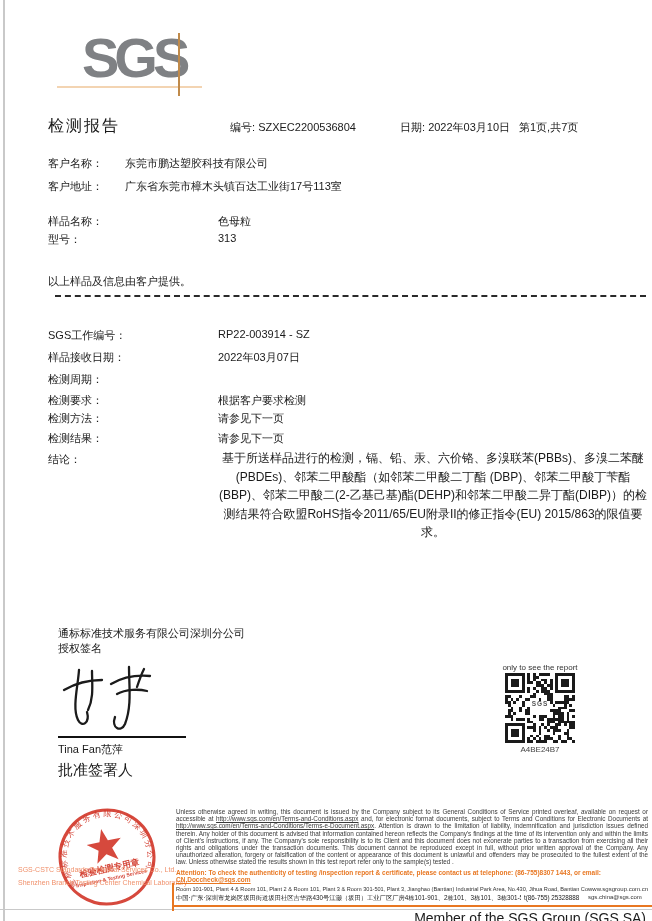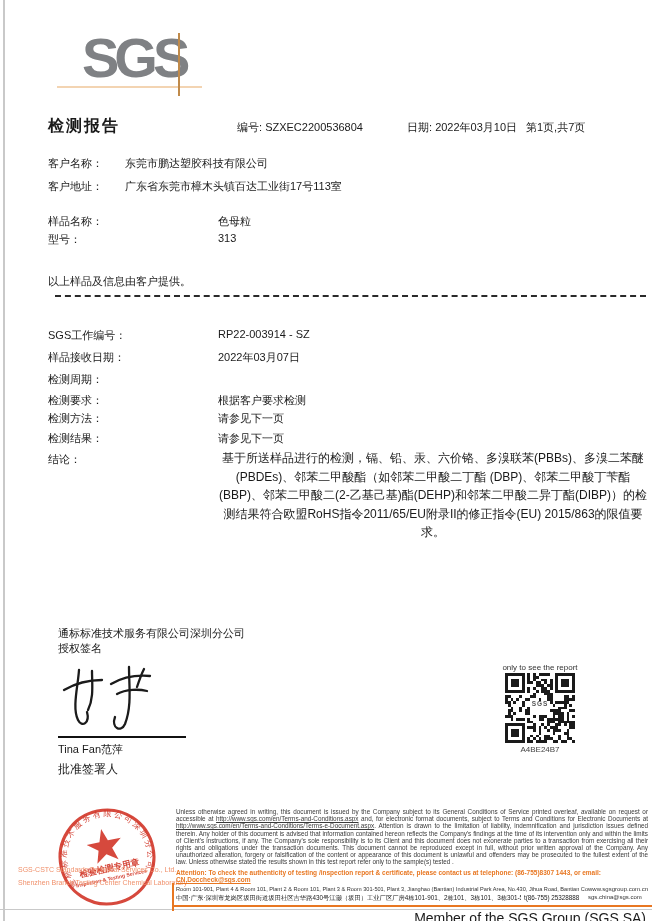--- a/index.html
+++ b/index.html
@@ -11,42 +11,42 @@
   .edge-left{left:3px;top:0;width:2px;height:921px;background:var(--edge-gray,#c9c9c9);}
   .edge-bottom{left:0;top:909px;width:652px;height:1px;background:var(--edge-gray,#c9c9c9);}
 
   
   .logo-hline{left:57px;top:86px;width:145px;height:2px;background:var(--tan-line,#f3d4b2);}
   .logo-vline{left:178px;top:33px;width:2px;height:63px;background:var(--gold-line,#c08a4a);}
   .sgs-logo{left:82px;top:30px;font-size:56px;font-weight:bold;color:var(--logo-gray,#7f8184);
     letter-spacing:-5px;line-height:56px;}
 
   
-  .title{left:48px;top:116px;font-size:16px;font-weight:bold;letter-spacing:2px;color:#1a1a1a;}
-  .hmeta{font-size:11px;color:#1a1a1a;top:120px;margin-left:7px;}
+  .title{left:48px;top:116px;font-size:16px;font-weight:normal;letter-spacing:2px;color:#1a1a1a;}
+  .hmeta{font-size:11px;color:#1a1a1a;top:120px;}
   .h-no{left:230px;} .h-date{left:400px;} .h-page{left:519px;}
 
   
   .row{left:0;top:0;width:652px;height:16px;font-size:11px;color:#1a1a1a;}
   .lbl{position:absolute;left:48px;white-space:nowrap;}
   .val{position:absolute;white-space:nowrap;text-align:center;}
   .v125{left:125px;} .v218{left:218px;}
   .note{left:48px;font-size:11px;color:#1a1a1a;}
 
   .dashline{left:55px;top:295px;width:591px;height:0;border-top:2px dashed #2a2a2a;}
 
   .conclusion{left:218px;top:449px;width:430px;font-size:12px;line-height:18.5px;color:#1a1a1a;text-align:center;}
 
   
   .sig-company{left:58px;top:626px;font-size:11px;color:#1a1a1a;}
   .sig-auth{left:58px;top:641px;font-size:11px;color:#1a1a1a;}
   .sig-svg{left:58px;top:660px;}
   .sig-line{left:58px;top:736px;width:128px;height:2px;background:#111;}
   .sig-name{left:58px;top:742px;font-size:11px;color:#1a1a1a;}
-  .sig-title{left:58px;top:761px;font-size:12px;color:#1a1a1a;}
+  .sig-title{left:58px;top:761px;font-size:15px;color:#1a1a1a;}
 
   
   .qr-caption{left:490px;top:663px;width:100px;text-align:center;font-size:8px;color:#333;}
   .qr-box{left:505px;top:673px;width:70px;height:70px;}
   .qr-center-label{left:505px;top:700px;width:70px;text-align:center;font-size:6.5px;font-weight:bold;color:#555;letter-spacing:1px;}
   .qr-id{left:490px;top:745px;width:100px;text-align:center;font-size:8px;color:#444;}
 
   
   .stamp{left:56px;top:806px;transform:rotate(-12deg);}
   .stamp-en1{left:18px;top:866px;font-size:7px;color:var(--salmon,#f0916c);white-space:nowrap;}

